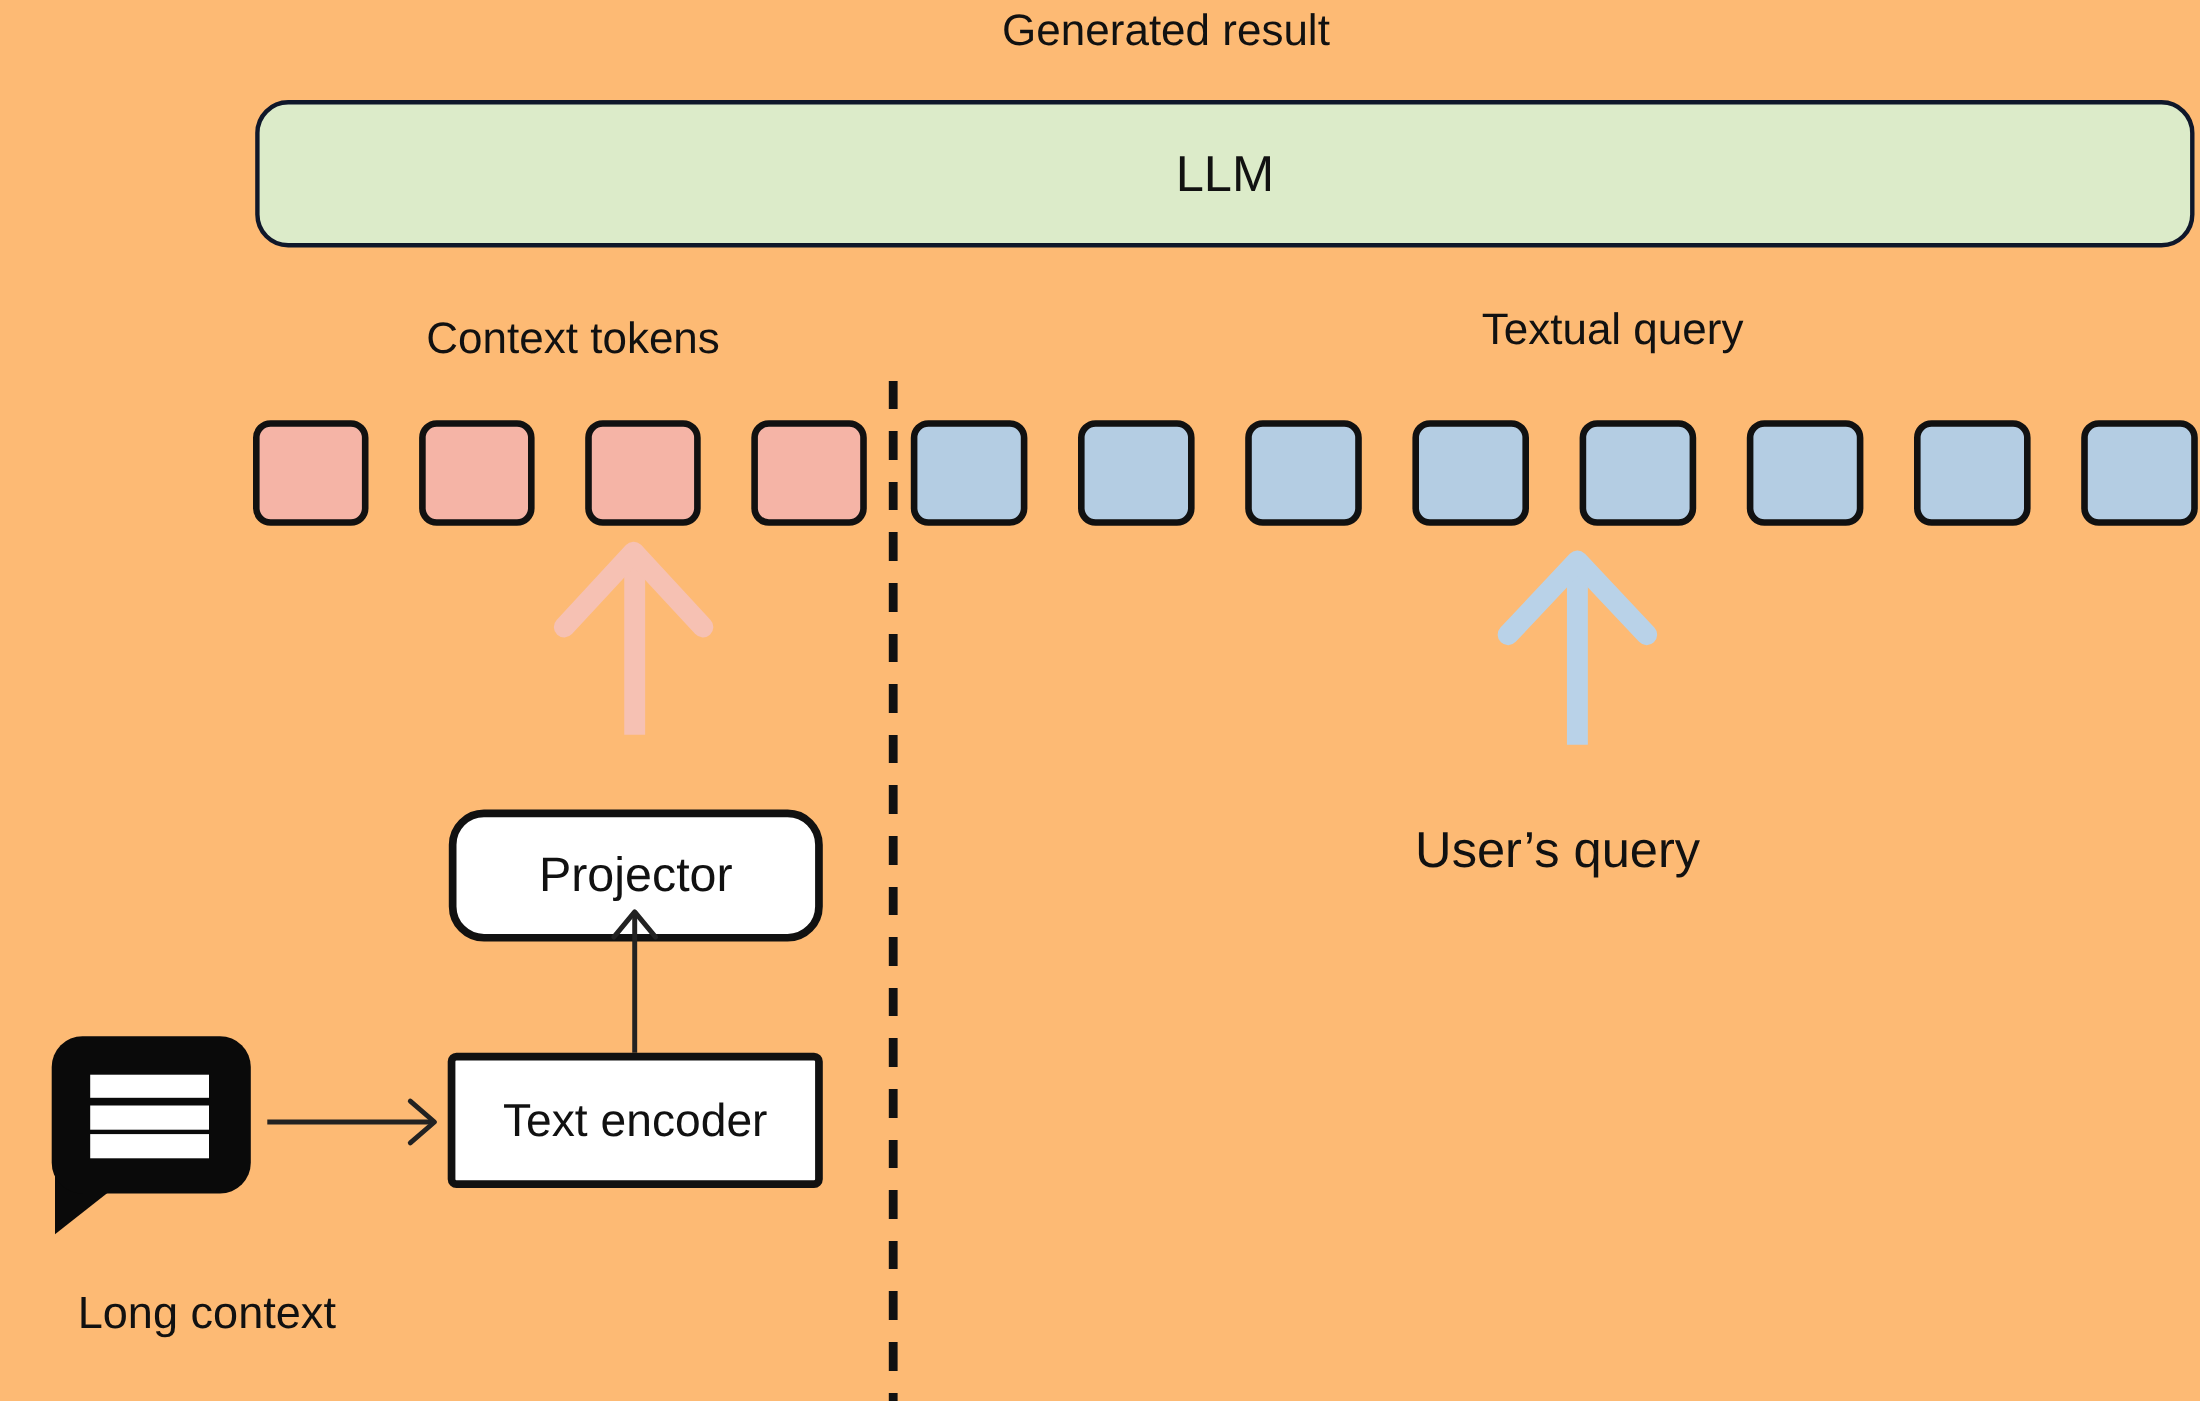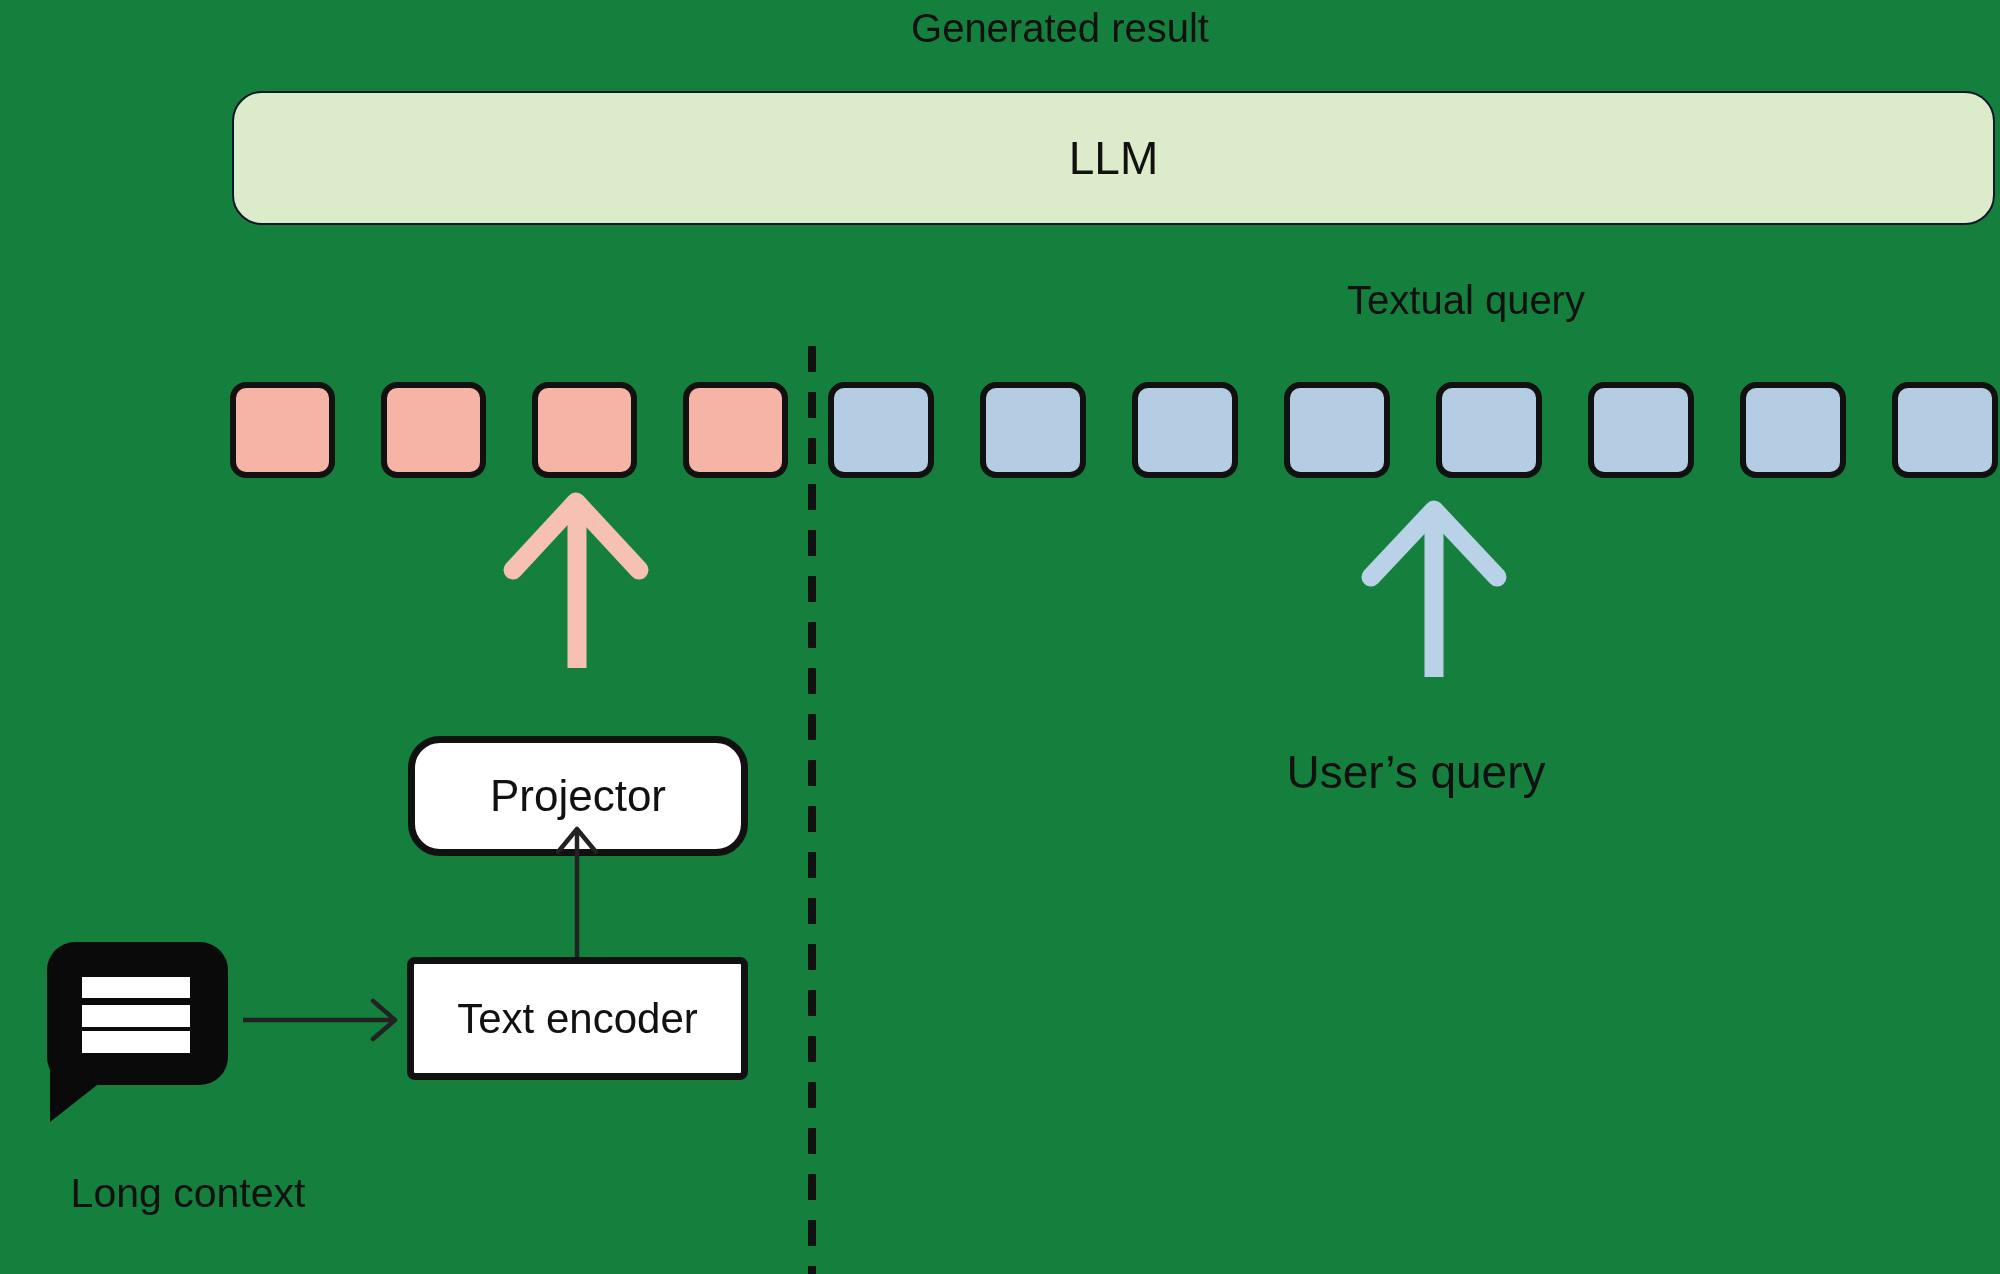--- a/index.html
+++ b/index.html
@@ -1,30 +1,30 @@
 <!DOCTYPE html>
 <html><head>
 <meta charset="utf-8">
 <style>
   html,body{margin:0;padding:0;background:#ffffff;}
   .canvas{
     position:relative;
     width:2000px;height:1274px;
-    background:#15803d;
+    background:#fdba74;
     font-family:"Liberation Sans", sans-serif;
     color:#111111;
     overflow:hidden;
   }
   .abs{position:absolute;}
   .label{color:#111;white-space:nowrap;}
   .center{text-align:center;}
 
   .llm-box{
     left:232px;top:91px;width:1763px;height:134px;
-    border:2px solid #0f172a;border-radius:30px;
+    border:4px solid #0f172a;border-radius:30px;
     box-sizing:border-box;
     display:flex;align-items:center;justify-content:center;
     font-size:46px;
   }
   .title{left:560px;top:6px;width:1000px;font-size:40px;}
   .ctx-label{left:321px;top:286px;width:400px;font-size:40px;}
   .txt-label{left:1266px;top:278px;width:400px;font-size:40px;}
 
   .token-row{display:flex;gap:46px;}
   .ctx-row{left:230px;top:382px;}
@@ -64,20 +64,21 @@
 <body>
 
 <div class="canvas">
 
   <div class="abs label center title">Generated result</div>
 
   <div class="abs llm-box" style="background: rgb(220, 235, 201);">
     <span>LLM</span>
   </div>
 
+  <div class="abs label center ctx-label">Context tokens</div>
   <div class="abs label center txt-label">Textual query</div>
 
   <div class="abs token-row ctx-row">
       <div class="token" style="background: rgb(245, 180, 166);"></div>
       <div class="token" style="background: rgb(245, 180, 166);"></div>
       <div class="token" style="background: rgb(245, 180, 166);"></div>
       <div class="token" style="background: rgb(245, 180, 166);"></div>
     </div>
   <div class="abs token-row txt-row">
       <div class="token" style="background: rgb(180, 205, 227);"></div>

